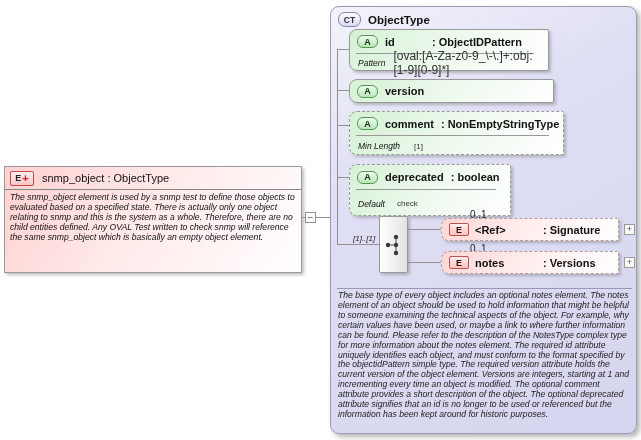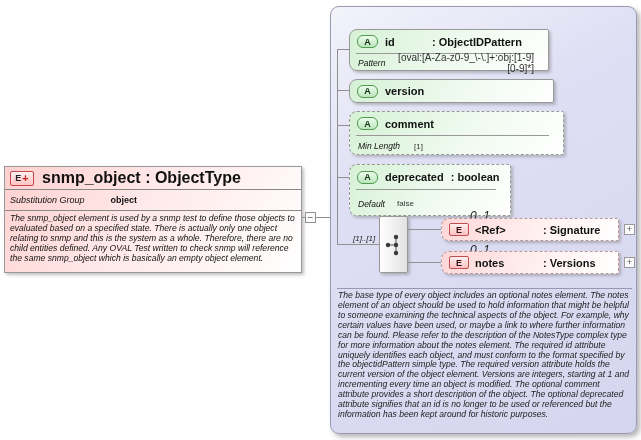--- a/index.html
+++ b/index.html
@@ -3,34 +3,34 @@
 <meta charset="utf-8">
 <style>
   * { margin:0; padding:0; box-sizing:border-box; }
   html,body { width:641px; height:440px; background:#ffffff; overflow:hidden;
               font-family:"Liberation Sans", sans-serif; }
   body { position:relative; }
 
   
   .hline { position:absolute; height:1px; background:#909090; }
   .vline { position:absolute; width:1px; background:#909090; }
-  .occurs { position:absolute; font-style:italic; font-size:12px; color:#222;padding-left:48px; }
+  .occurs { position:absolute; font-size:10px; color:#222;padding-left:48px; }
 
   
   .elem-global { position:absolute; left:4px; top:166px; width:298px; height:107px;
                  border:1px solid #999; background:linear-gradient(125deg,#ffd0d0 0%,#ffe9e9 45%,#ffffff 100%);
                  box-shadow:2px 2px 3px rgba(120,120,120,.45); }
   .elem-global-header { height:23px; display:flex; align-items:center; gap:8px;
                         padding-left:5px; border-bottom:1px solid #888; }
   .eplus-icon { width:24px; height:15px; border:1px solid #c04848; border-radius:2px;
                 background:linear-gradient(180deg,#fff0f0,#ffc4c4);
                 display:flex; align-items:center; justify-content:center; gap:1px;
                 font-size:9px; font-weight:bold; color:#222; flex:0 0 auto; }
   .eplus-icon .plus { color:#cc2222; font-size:11px; font-weight:bold; line-height:9px; }
-  .elem-global-title { font-size:16px; font-weight:bold; color:#111; }
+  .elem-global-title { font-size:11px; font-weight:normal; color:#111; }
   .subst-row { height:21px; display:flex; align-items:center; padding-left:5px;
                border-bottom:1px solid #888; }
   .subst-label { font-style:italic; font-size:9px; color:#111; }
   .subst-value { font-weight:bold; font-size:9px; color:#111; margin-left:26px; }
   .elem-global-desc { padding:3px 5px 0 5px; font-style:italic; font-size:8.6px;
                       line-height:1.16; color:#111; }
 
   
   .collapse-box { position:absolute; left:305px; top:212px; width:11px; height:11px;
                   border:1px solid #909090; background:#fcfcfc; font-size:10px;
@@ -96,79 +96,80 @@
 <body>
 
 <div class="elem-global">
   <div class="elem-global-header">
     <span class="eplus-icon">
         <span>E</span>
         <span class="plus">+</span>
       </span>
     <span class="elem-global-title">snmp_object : ObjectType</span>
   </div>
-  <div class="subst-row">
-    <span class="subst-label">Substitution Group</span>
-    <span class="subst-value">object</span>
-  </div>
   <div class="elem-global-desc">The snmp_object element is used by a snmp test to define those objects to evaluated based on a specified state. There is actually only one object relating to snmp and this is the system as a whole. Therefore, there are no child entities defined. Any OVAL Test written to check snmp will reference the same snmp_object which is basically an empty object element.</div>
 </div>
 
 <div class="hline" style="left:302px; top:217px; width:28px;"></div>
 <div class="collapse-box">−</div>
 
 <div class="ct-container">
 
+  <div class="ct-header">
+    <span class="ct-badge">CT</span>
+    <span class="ct-title">ObjectType</span>
+  </div>
 
   <div class="vline" style="left:6px; top:42px; height:196px;"></div>
   <div class="hline" style="left:6px; top:42px; width:12px;"></div>
   <div class="hline" style="left:6px; top:83px; width:12px;"></div>
   <div class="hline" style="left:6px; top:118px; width:12px;"></div>
   <div class="hline" style="left:6px; top:170px; width:12px;"></div>
   <div class="hline" style="left:6px; top:237px; width:42px;"></div>
 
   <div class="node-box attr-box" style="left:18px; top:22px; width:200px;">
     <div class="node-title" style="height:23px;">
       <span class="a-icon">A</span>
       <span class="node-name name-w">id</span>
       <span class="node-type">: ObjectIDPattern</span>
     </div>
     <div class="facet" style="height:17px;">
       <span class="facet-label">Pattern</span>
-      <span class="facet-value" style="margin-left:8px; font-size:10px;text-align:right;">[oval:[A-Za-z0-9_\-\.]+:obj:[1-9][0-9]*]</span>
+      <span class="facet-value" style="margin-left:8px; font-size:12px;">[oval:[A-Za-z0-9_\-\.]+:obj:[1-9][0-9]*]</span>
     </div>
   </div>
 
   <div class="node-box attr-box" style="left:18px; top:72px; width:205px;">
     <div class="node-title" style="height:22px;">
       <span class="a-icon">A</span>
       <span class="node-name name-w">version</span>
     </div>
   </div>
 
   <div class="node-box attr-box optional" style="left:18px; top:104px; width:215px;">
     <div class="node-title" style="height:23px;">
       <span class="a-icon">A</span>
       <span class="node-name">comment</span>
+      <span class="node-type">: NonEmptyStringType</span>
     </div>
     <div class="facet" style="height:19px;">
       <span class="facet-label">Min Length</span>
       <span class="facet-value" style="margin-left:14px;">[1]</span>
     </div>
   </div>
 
   <div class="node-box attr-box optional" style="left:18px; top:157px; width:162px;">
     <div class="node-title" style="height:24px;">
       <span class="a-icon">A</span>
       <span class="node-name">deprecated</span>
       <span class="node-type">: boolean</span>
     </div>
     <div class="facet" style="height:26px;">
       <span class="facet-label">Default</span>
-      <span class="facet-value" style="margin-left:12px;">false</span>
+      <span class="facet-value" style="margin-left:12px;">check</span>
     </div>
   </div>
 
   <span class="card-label">[1]..[1]</span>
   <div class="seq-box">
     <svg width="17" height="24" viewBox="0 0 17 24">
       <line x1="3" y1="12" x2="11" y2="12" stroke="#555" stroke-width="1"></line>
       <line x1="11" y1="4" x2="11" y2="20" stroke="#555" stroke-width="1"></line>
       <circle cx="3" cy="12" r="2.2" fill="#3a3a3a"></circle>
       <circle cx="11" cy="4" r="2.2" fill="#3a3a3a"></circle>

